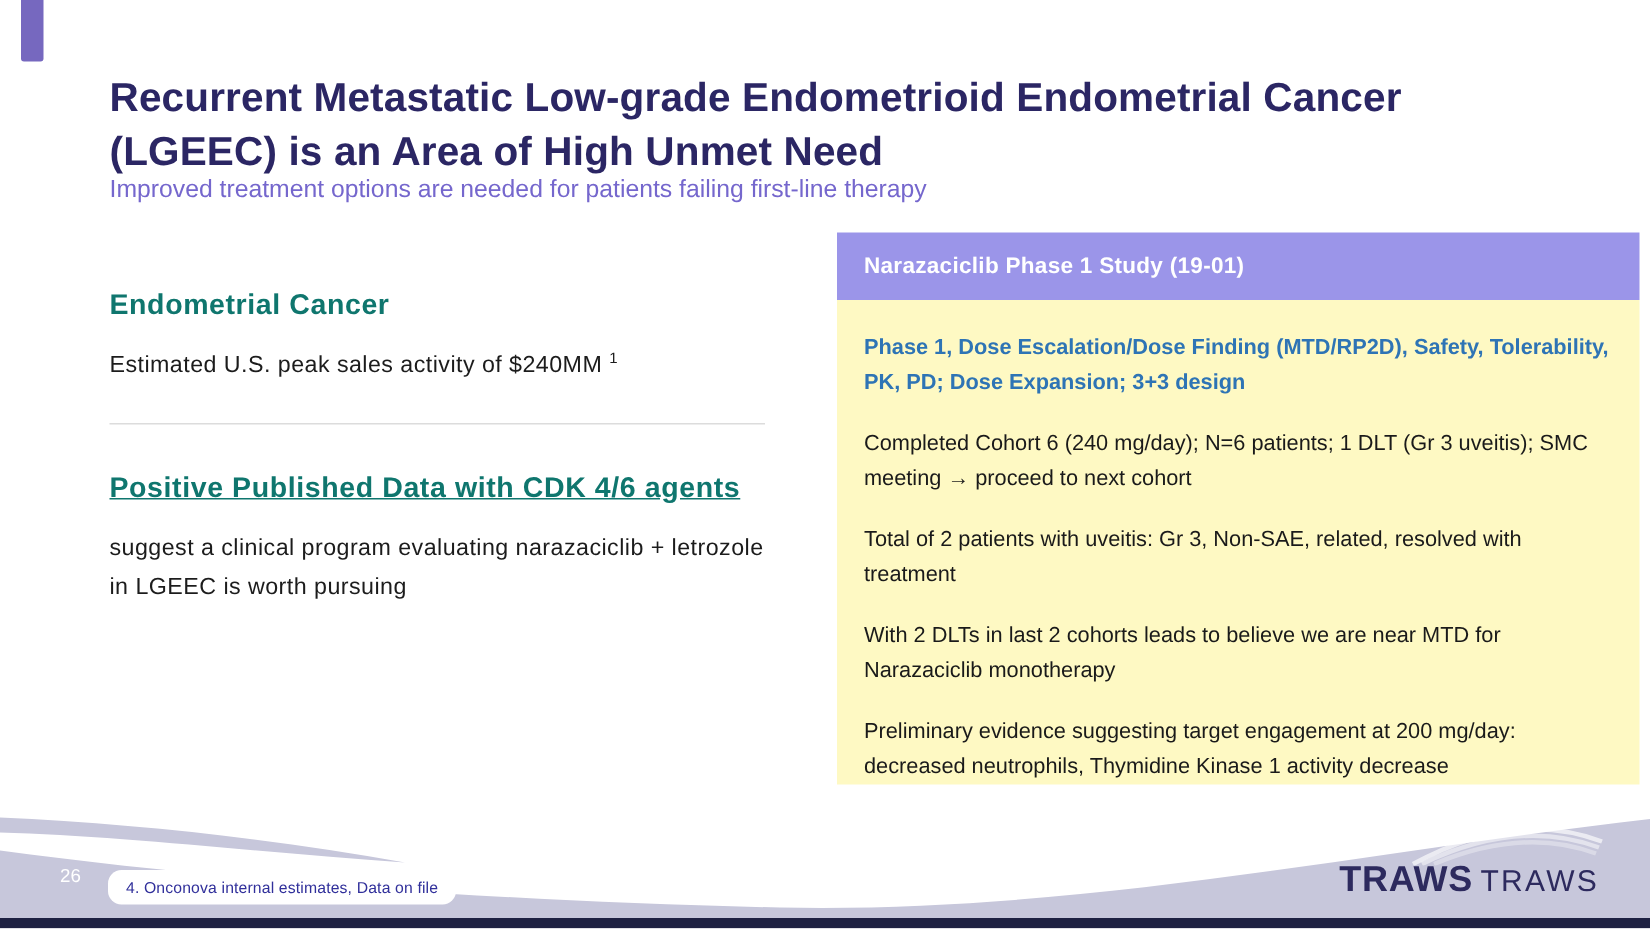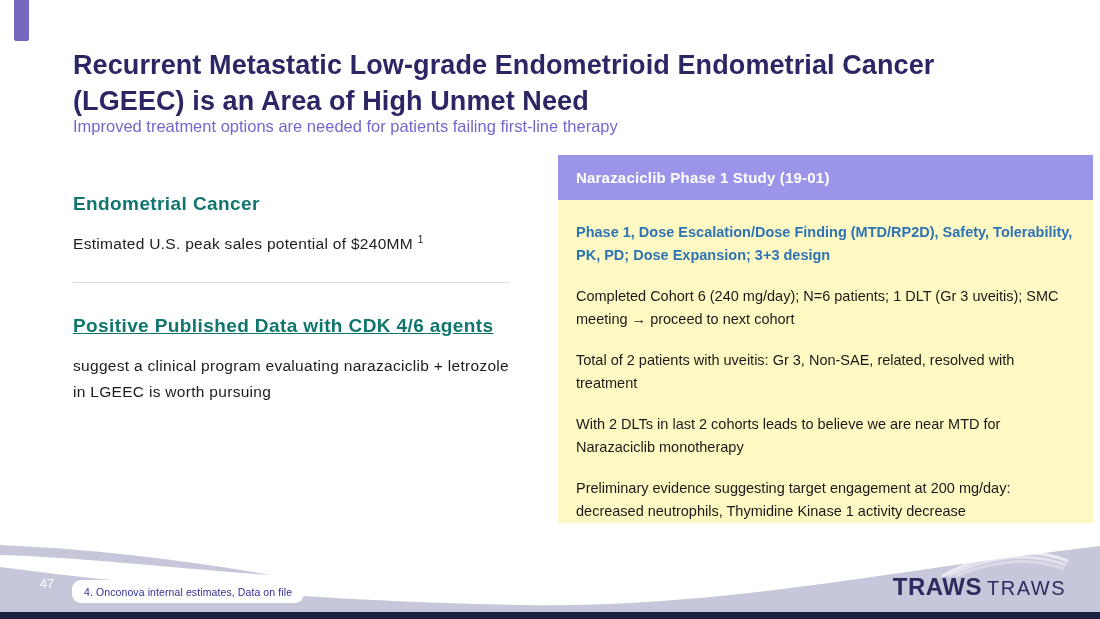--- a/index.html
+++ b/index.html
@@ -63,21 +63,21 @@
 
 <div class="slide">
 
   <div class="top-tab"></div>
 
   <div class="title">Recurrent Metastatic Low-grade Endometrioid Endometrial Cancer (LGEEC) is an Area of High Unmet Need</div>
   <div class="subtitle">Improved treatment options are needed for patients failing first-line therapy</div>
 
   <div class="left-col">
     <h2 class="sec-heading">Endometrial Cancer</h2>
-    <p><span>Estimated U.S. peak sales potential of $240MM</span>&nbsp;<sup>1</sup></p>
+    <p><span>Estimated U.S. peak sales activity of $240MM</span>&nbsp;<sup>1</sup></p>
     <hr class="divider">
     <h2 class="sec-heading sec2-heading">Positive Published Data with CDK 4/6 agents</h2>
     <p>suggest a clinical program evaluating narazaciclib + letrozole in LGEEC is worth pursuing</p>
   </div>
 
   <div class="panel">
     <div class="panel-header">Narazaciclib Phase 1 Study (19-01)</div>
     <div class="panel-body">
       <p class="design">Phase 1, Dose Escalation/Dose Finding (MTD/RP2D), Safety, Tolerability, PK, PD; Dose Expansion; 3+3 design</p>
       <p>Completed Cohort 6 (240 mg/day); N=6 patients; 1 DLT (Gr 3 uveitis); SMC meeting → proceed to next cohort</p>
@@ -85,21 +85,21 @@
       <p>With 2 DLTs in last 2 cohorts leads to believe we are near MTD for Narazaciclib monotherapy</p>
       <p>Preliminary evidence suggesting target engagement at 200 mg/day: decreased neutrophils, Thymidine Kinase 1 activity decrease</p>
     </div>
   </div>
 
   <svg class="footer-wave" viewBox="0 0 1100 76" xmlns="http://www.w3.org/2000/svg" aria-hidden="true">
     <path d="M0,24 C150,44 330,58 520,62 C720,66 900,26 1100,3 L1100,76 L0,76 Z" fill="#c7c7db"></path>
     <path d="M0,2 C90,6 180,16 270,32 C180,26 80,14 0,12 Z" fill="#c7c7db"></path>
   </svg>
 
-  <div class="page-number">47</div>
+  <div class="page-number">26</div>
 
   <div class="footnote-pill">
     <span class="footnote">4. Onconova internal estimates, Data on file</span>
   </div>
 
   <svg class="logo-arcs" width="130" height="30" viewBox="0 0 130 30" xmlns="http://www.w3.org/2000/svg" aria-hidden="true">
     <path d="M2,29 Q70,-8 128,14" fill="none" stroke="#ffffff" stroke-opacity="0.65" stroke-width="3"></path>
     <path d="M8,29 Q72,-2 126,18" fill="none" stroke="#ffffff" stroke-opacity="0.5" stroke-width="3"></path>
     <path d="M16,29 Q76,4 124,22" fill="none" stroke="#ffffff" stroke-opacity="0.35" stroke-width="3"></path>
   </svg>

